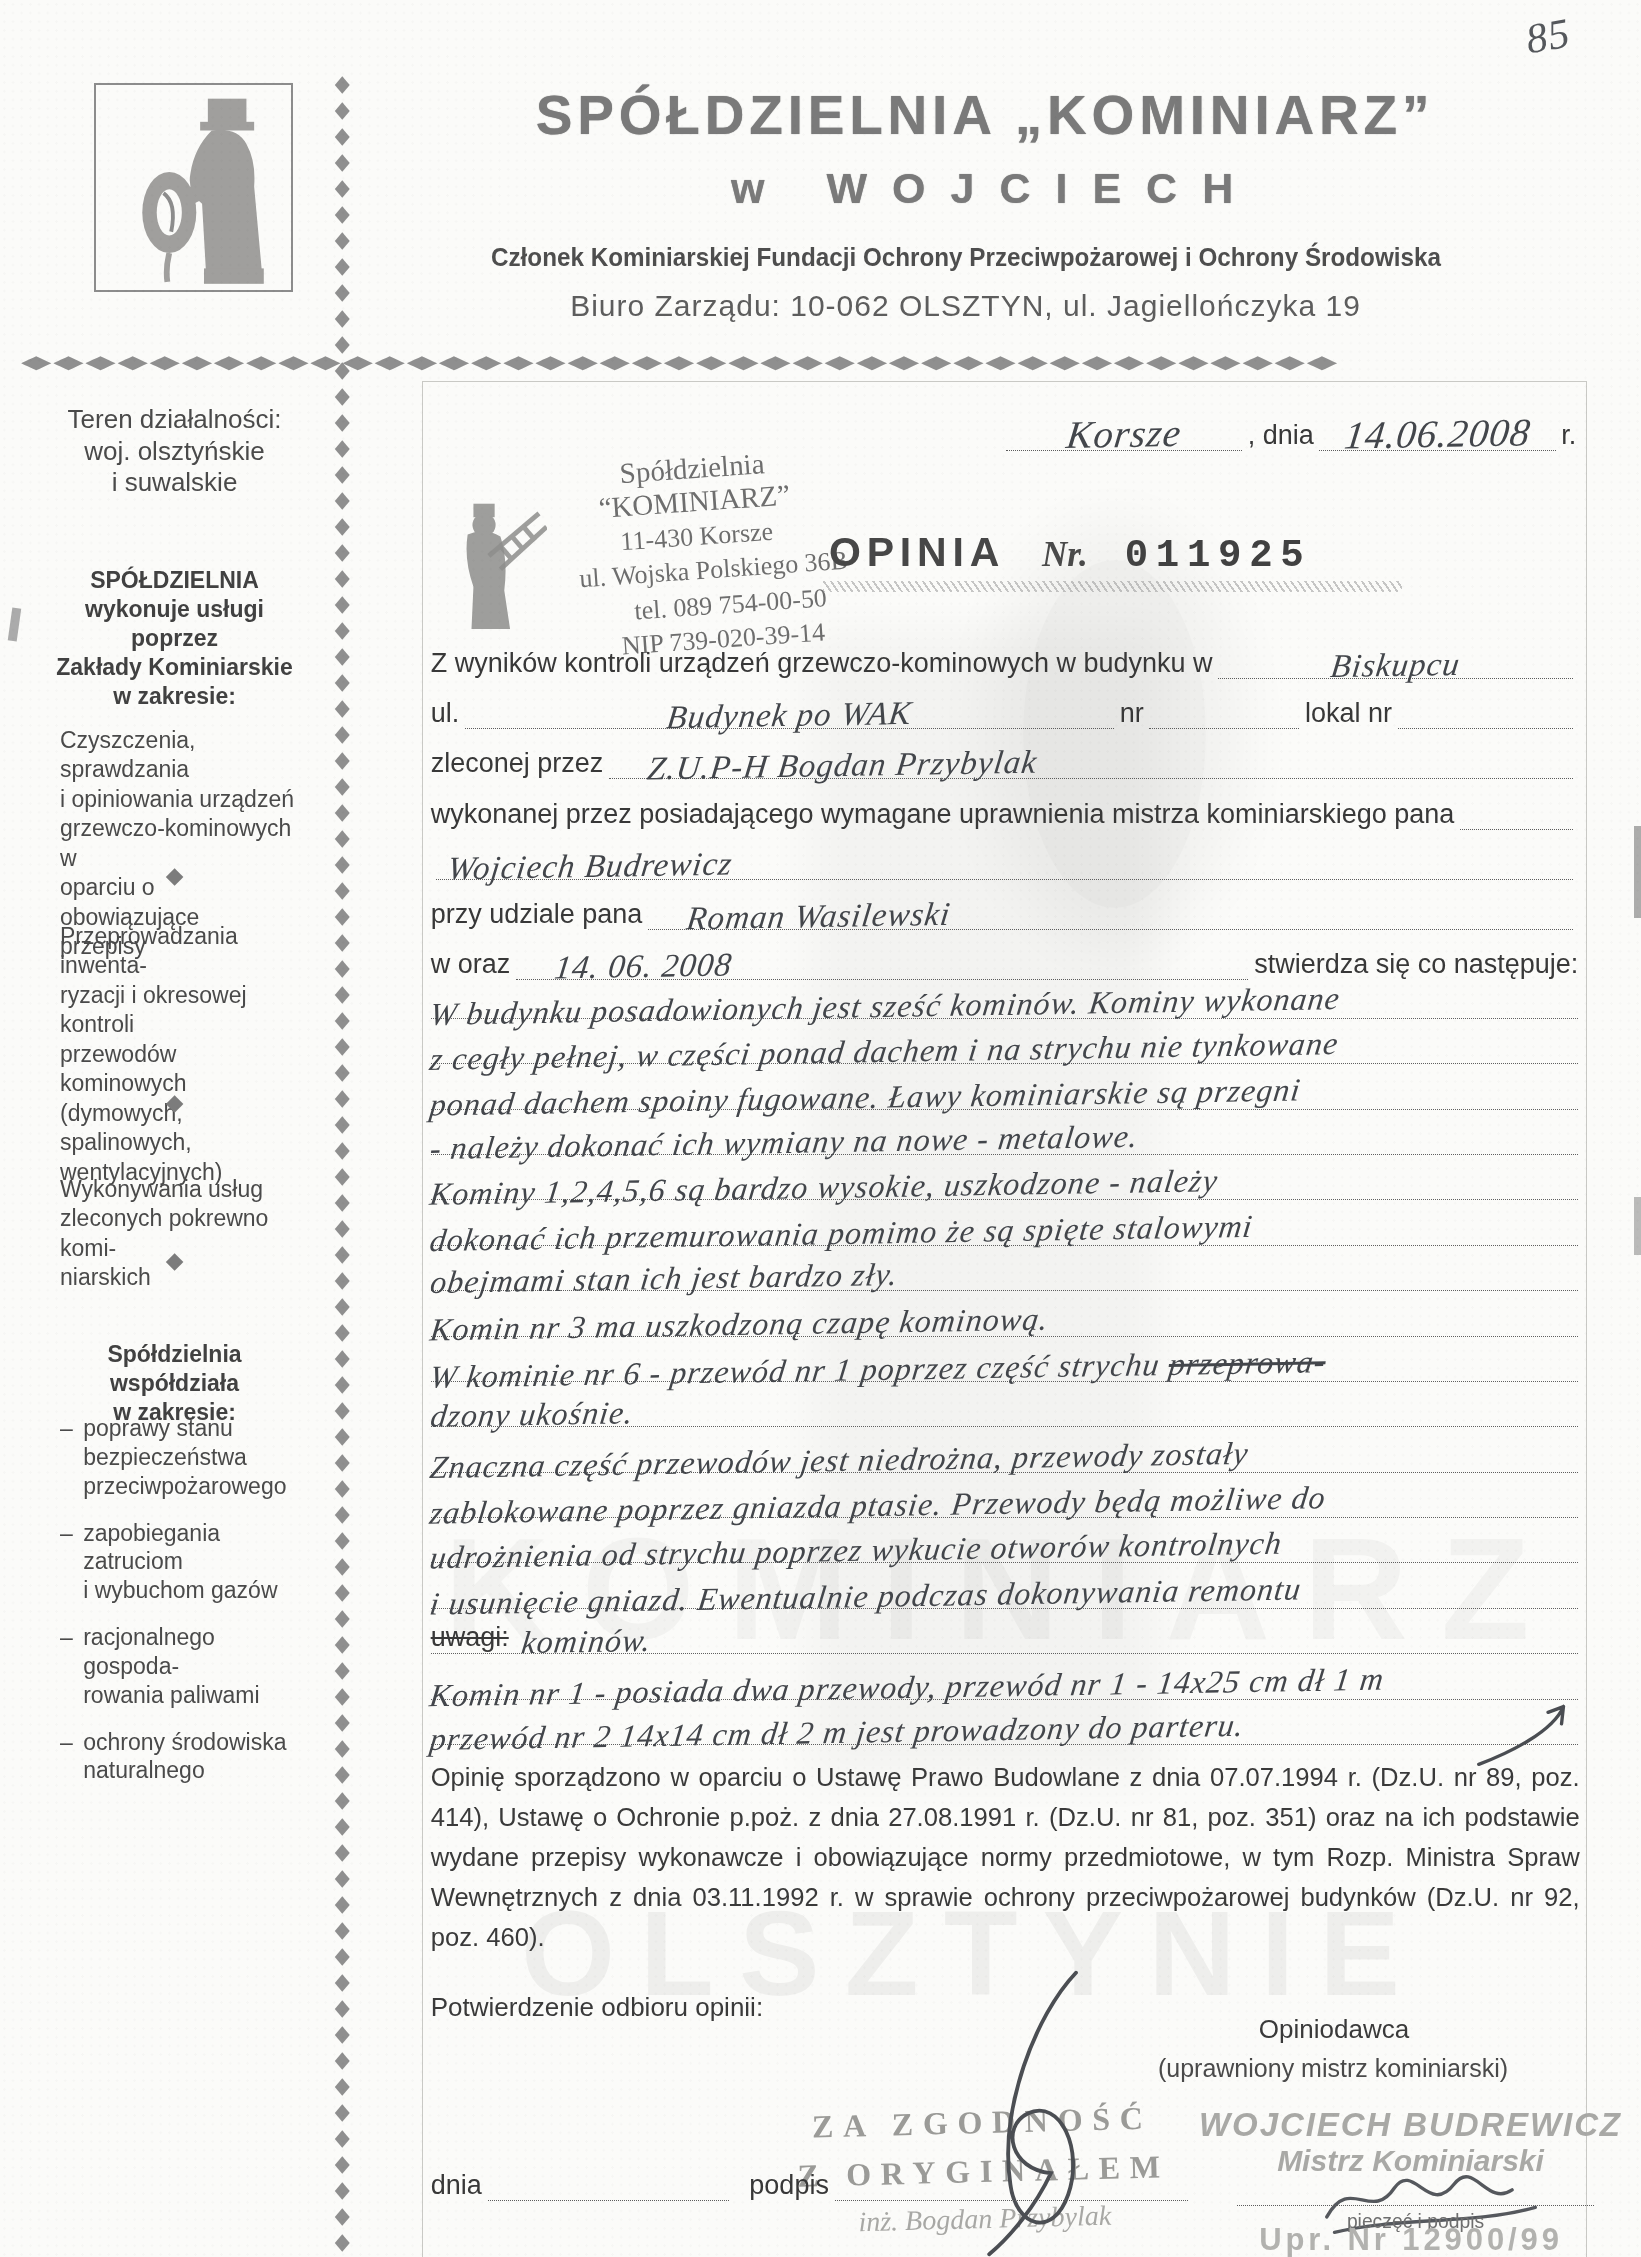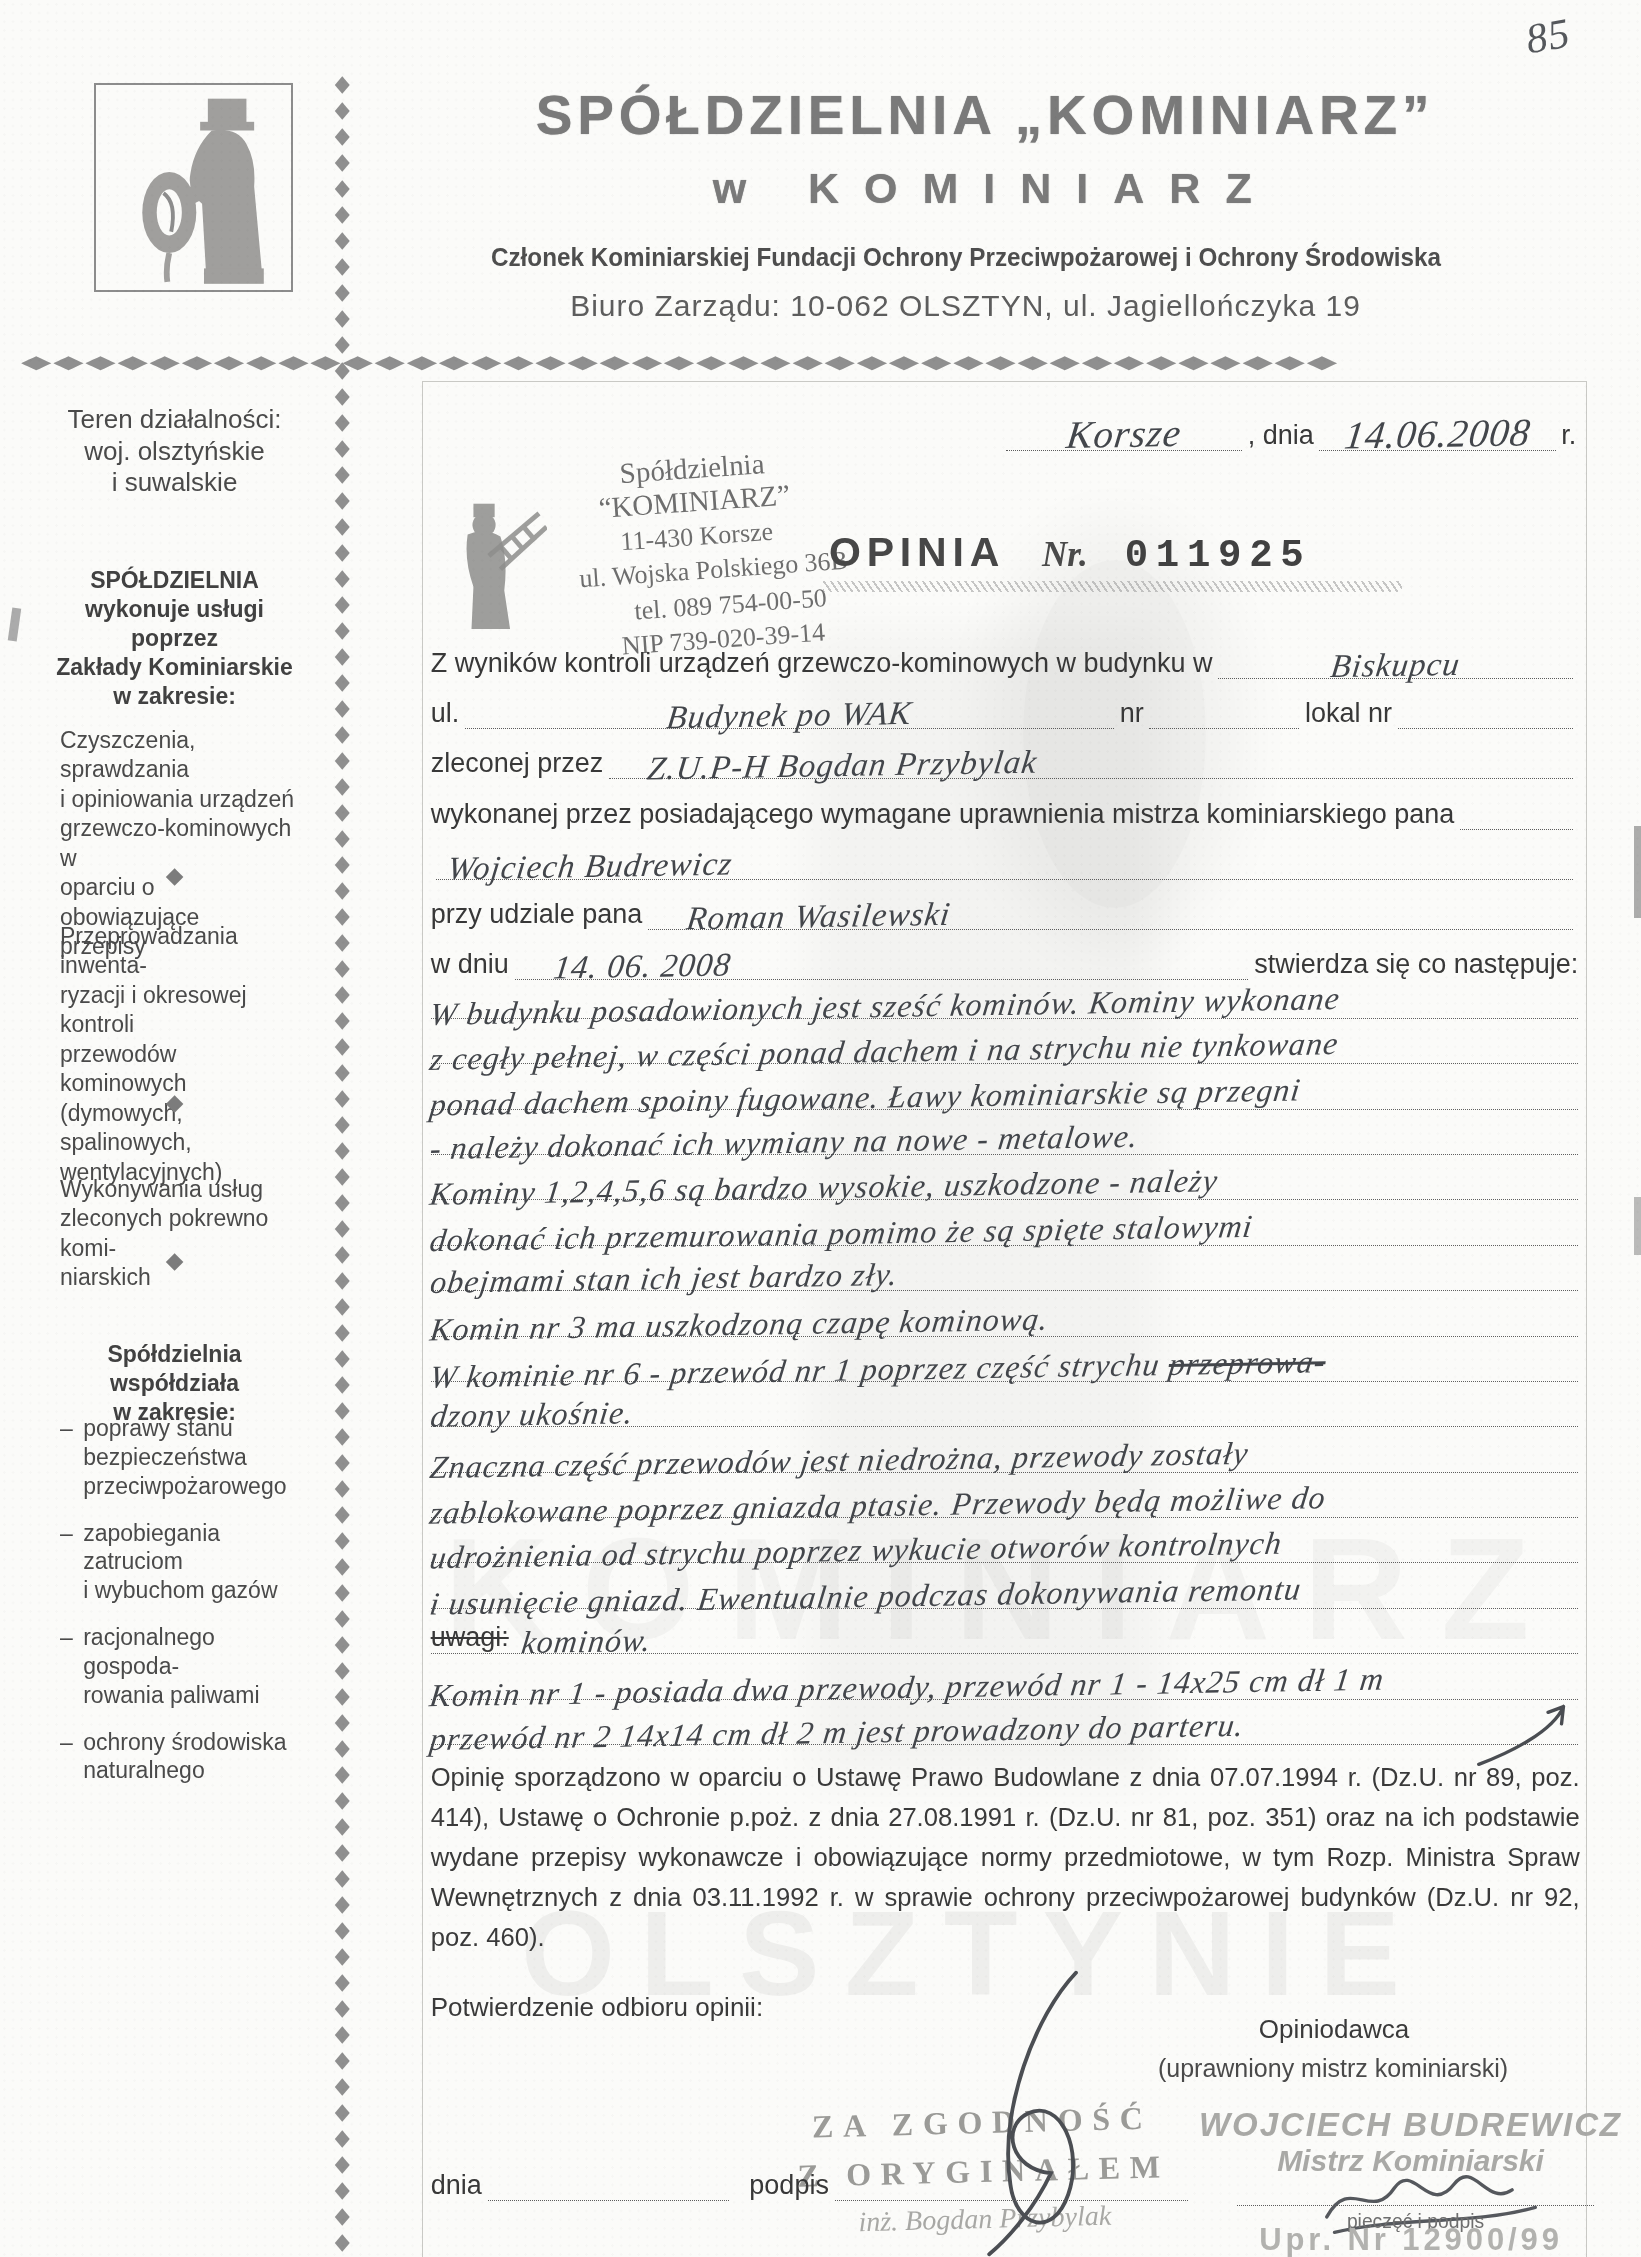--- a/index.html
+++ b/index.html
@@ -77,21 +77,21 @@
       <ellipse cx="76" cy="132" rx="13" ry="24" fill="#fbfbf9"></ellipse>
       <path d="M70,112 q14,10 8,40" stroke="#8c8c8c" stroke-width="4" fill="none"></path>
       <path d="M76,174 q-4,16 -2,30" stroke="#a09f9d" stroke-width="6" fill="none"></path>
     </svg>
   </div>
 
   <div class="abs vchain" style="left:332px;top:70px;">◆◆◆◆◆◆◆◆◆◆◆◆◆◆◆◆◆◆◆◆◆◆◆◆◆◆◆◆◆◆◆◆◆◆◆◆◆◆◆◆◆◆◆◆◆◆◆◆◆◆◆◆◆◆◆◆◆◆◆◆◆◆◆◆◆◆◆◆◆◆◆◆◆◆◆◆◆◆◆◆◆◆◆◆◆◆◆◆</div>
   <div class="abs hchain" style="left:21px;top:348px;">◆◆◆◆◆◆◆◆◆◆◆◆◆◆◆◆◆◆◆◆◆◆◆◆◆◆◆◆◆◆◆◆◆◆◆◆◆◆◆◆◆</div>
 
   <div class="abs ctr title1" style="left:367px;top:83px;width:1236px;">SPÓŁDZIELNIA „KOMINIARZ”</div>
-  <div class="abs ctr title2" style="left:367px;top:164px;width:1236px;padding-left:19.3px;box-sizing:border-box;">w KOMINIARZ</div>
+  <div class="abs ctr title2" style="left:367px;top:164px;width:1236px;padding-left:19.3px;box-sizing:border-box;">w WOJCIECH</div>
   <div class="abs ctr subtitle" style="left:319px;top:243px;width:1294px;">Członek Kominiarskiej Fundacji Ochrony Przeciwpożarowej i Ochrony Środowiska</div>
   <div class="abs ctr address" style="left:367px;top:289px;width:1197px;">Biuro Zarządu: 10-062 OLSZTYN, ul. Jagiellończyka 19</div>
 
   <div class="abs sb sb-h ctr" style="left:54px;top:404px;width:241px;">Teren działalności:
 woj. olsztyńskie
 i suwalskie</div>
   <div class="abs sb sb-b ctr" style="left:54px;top:566px;width:241px;">SPÓŁDZIELNIA
 wykonuje usługi poprzez
 Zakłady Kominiarskie
 w zakresie:</div>
@@ -196,21 +196,21 @@
       <span class="lead"></span>
     </div>
     <div class="row" style="top:454px;">
       <span class="lead l" style="padding-left:11.6px;"><span class="hw hwv">Wojciech Budrewicz</span></span>
     </div>
     <div class="row" style="top:504px;">
       <span class="lbl">przy udziale pana</span>
       <span class="lead l"><span class="hw hwv">Roman Wasilewski</span></span>
     </div>
     <div class="row" style="top:554px;">
-      <span class="lbl">w dniu</span>
+      <span class="lbl">w oraz</span>
       <span class="lead l"><span class="hw hwv">14. 06. 2008</span></span>
       <span class="lbl">stwierdza się co następuje:</span>
     </div>
 
     <div class="bline" style="top:591px;">
         <span class="hw hwv">W budynku posadowionych jest sześć kominów. Kominy wykonane</span>
       </div>
     <div class="bline" style="top:636px;">
         <span class="hw hwv">z cegły pełnej, w części ponad dachem i na strychu nie tynkowane</span>
       </div>

